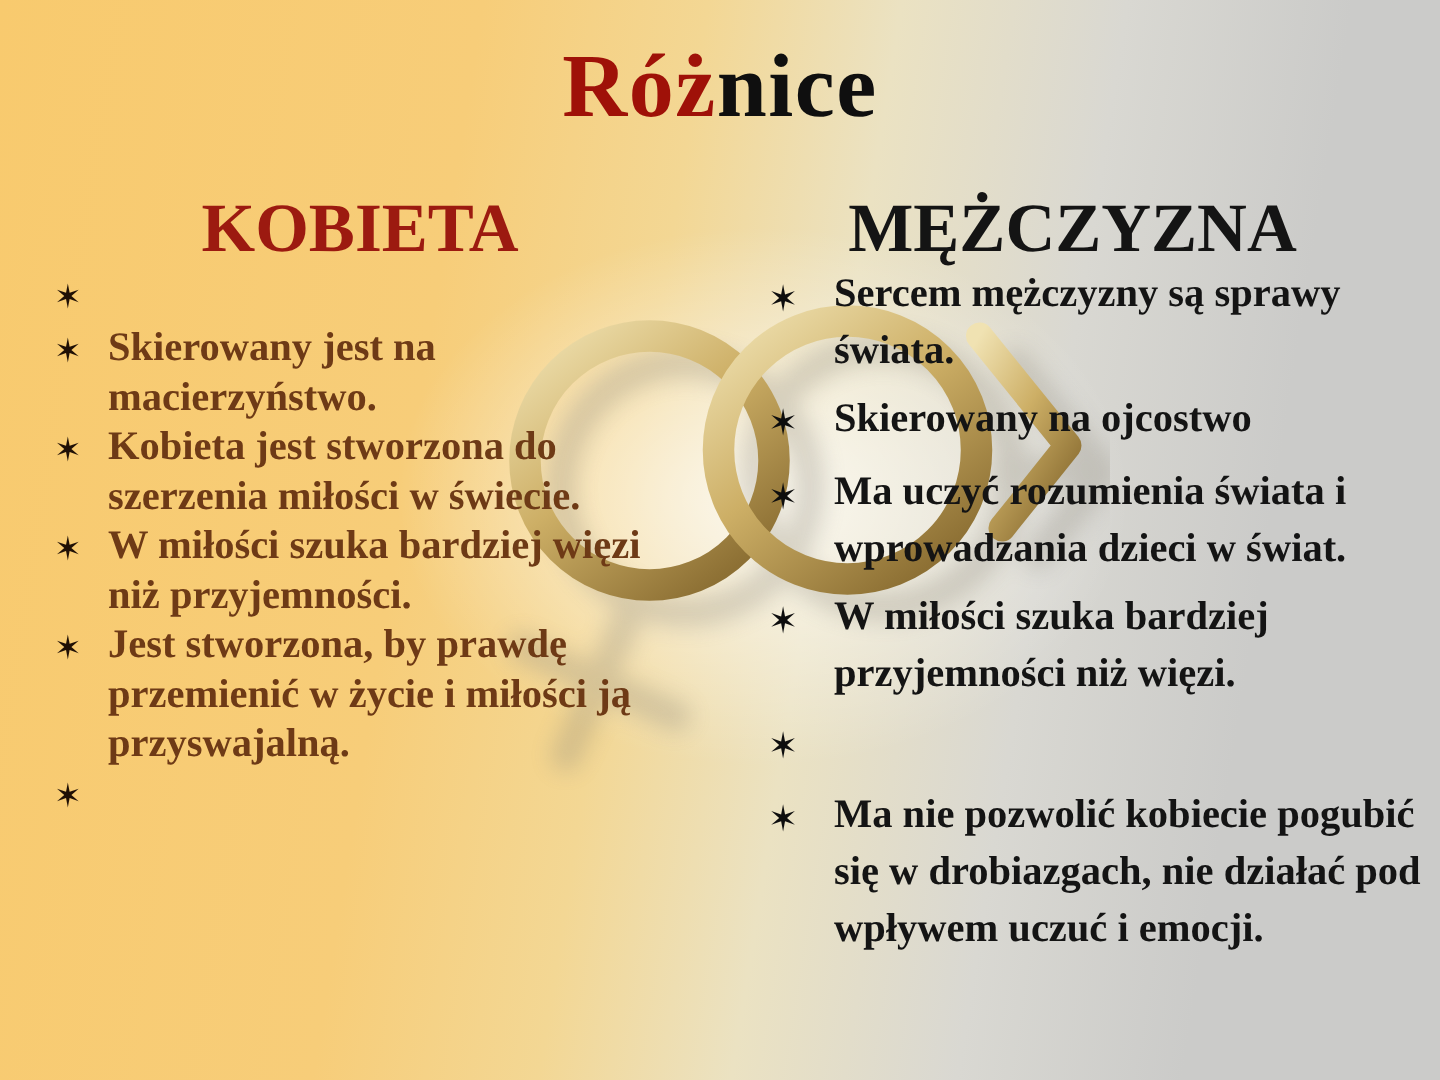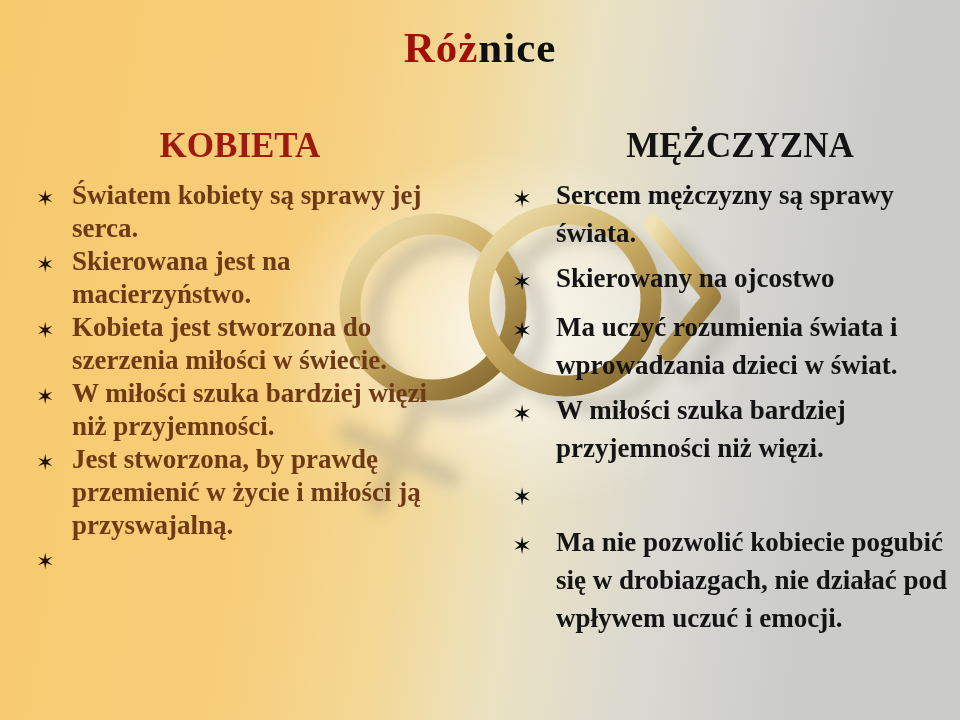--- a/index.html
+++ b/index.html
@@ -18,32 +18,32 @@
         #f3d794 44%,
         #ebe2c2 56%,
         #d9d8d2 70%,
         var(--bg-gray,#cbcbc9) 84%);
   }
   .art{position:absolute;left:300px;top:168px;z-index:1;}
   .content{position:absolute;inset:0;z-index:2;}
 
   .title{
     position:absolute;top:24px;left:0;width:100%;
-    text-align:center;font-size:43px;line-height:1.1;margin:0;
+    text-align:center;font-size:60px;line-height:1.1;margin:0;
     letter-spacing:1px;
   }
   .title .accent{color:var(--title-accent,#9f1108);}
   .title .rest{color:var(--title-rest,#0f0f0f);}
 
   .col-header{
     position:absolute;top:127px;width:420px;
-    text-align:center;font-size:35px;line-height:1.1;margin:0;
+    text-align:center;font-size:46px;line-height:1.1;margin:0;
   }
   .col-header.left{left:30px;color:var(--left-header,#9c1a10);}
-  .col-header.right{left:530px;color:var(--right-text,#141414);text-align:center;}
+  .col-header.right{left:505px;color:var(--right-text,#141414);text-align:center;}
 
   .list{position:absolute;}
   .list.left{left:36px;top:179px;width:400px;color:var(--left-text,#6e3a16);}
   .list.right{left:512px;top:176px;width:440px;color:var(--right-text,#141414);}
 
   .item{display:flex;align-items:flex-start;}
   .list.left  .item{font-size:27px;line-height:33px;margin-bottom:0;}
   .list.right .item{font-size:27px;line-height:38px;margin-bottom:7px;}
 
   .star{
@@ -108,25 +108,24 @@
   <div class="content">
 
     <h1 class="title"><span class="accent">Róż</span><span class="rest">nice</span></h1>
 
     <h2 class="col-header left">KOBIETA</h2>
     <h2 class="col-header right">MĘŻCZYZNA</h2>
 
     <div class="list left">
       <div class="item">
         <span class="star">✶</span>
-        <div class="txt">Światem kobiety są sprawy jej serca.</div>
       </div>
       <div class="item">
         <span class="star">✶</span>
-        <div class="txt">Skierowana jest na macierzyństwo.</div>
+        <div class="txt">Skierowany jest na macierzyństwo.</div>
       </div>
       <div class="item">
         <span class="star">✶</span>
         <div class="txt">Kobieta jest stworzona do szerzenia miłości w świecie.</div>
       </div>
       <div class="item">
         <span class="star">✶</span>
         <div class="txt">W miłości szuka bardziej więzi niż przyjemności.</div>
       </div>
       <div class="item">

